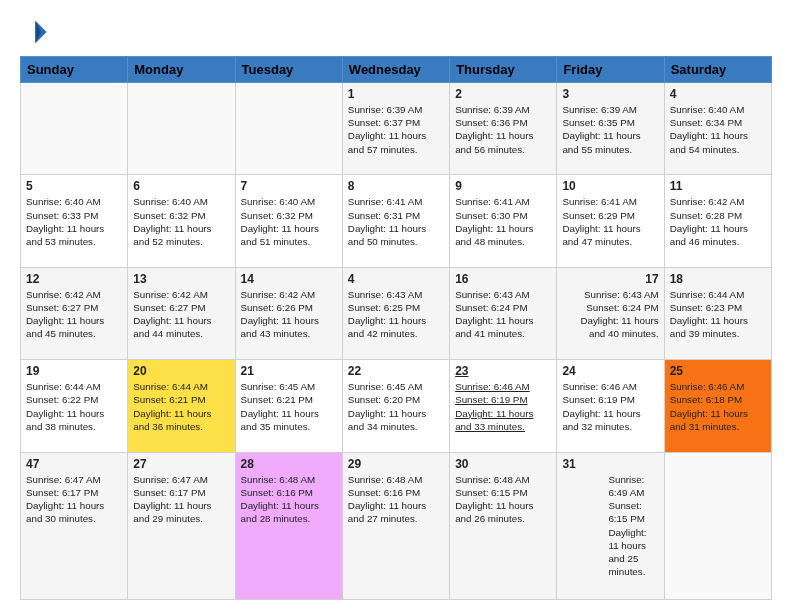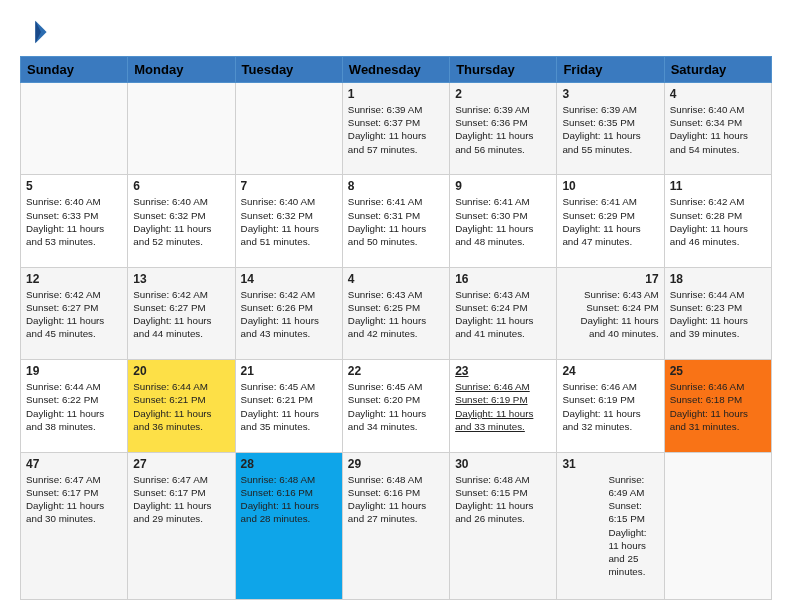--- a/index.html
+++ b/index.html
@@ -328,21 +328,21 @@
 Daylight: 11 hours
 and 30 minutes.</div>
           </td>
           <td style="background: rgb(245, 245, 245);">
             <span class="day-num">27</span>
             <div class="cell-info" style="white-space: pre-line;">Sunrise: 6:47 AM
 Sunset: 6:17 PM
 Daylight: 11 hours
 and 29 minutes.</div>
           </td>
-          <td style="background: #0ea5e9;">
+          <td style="background: #f0abfc;">
             <span class="day-num">28</span>
             <div class="cell-info" style="white-space: pre-line;">Sunrise: 6:48 AM
 Sunset: 6:16 PM
 Daylight: 11 hours
 and 28 minutes.</div>
           </td>
           <td style="background: rgb(245, 245, 245);">
             <span class="day-num">29</span>
             <div class="cell-info" style="white-space: pre-line;">Sunrise: 6:48 AM
 Sunset: 6:16 PM

